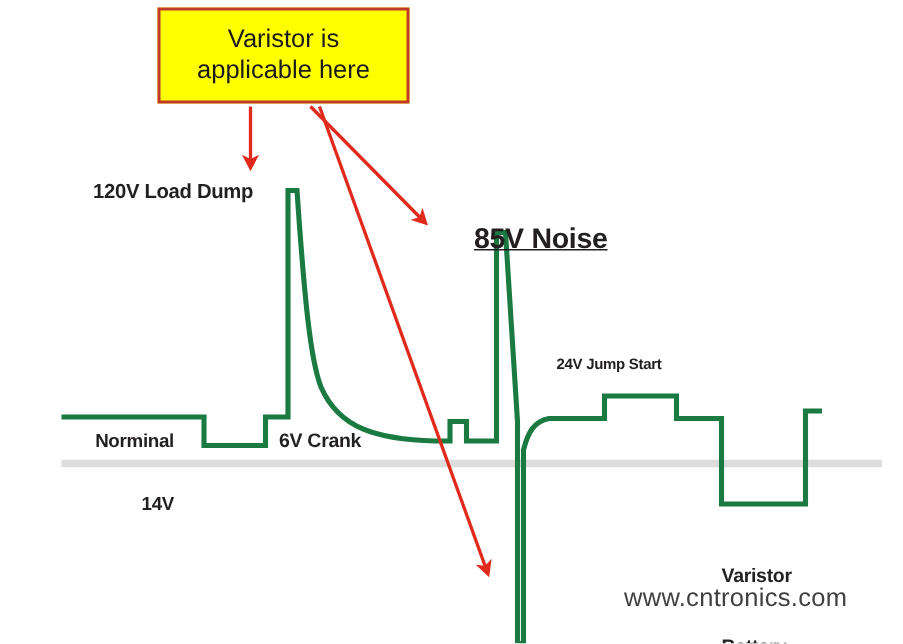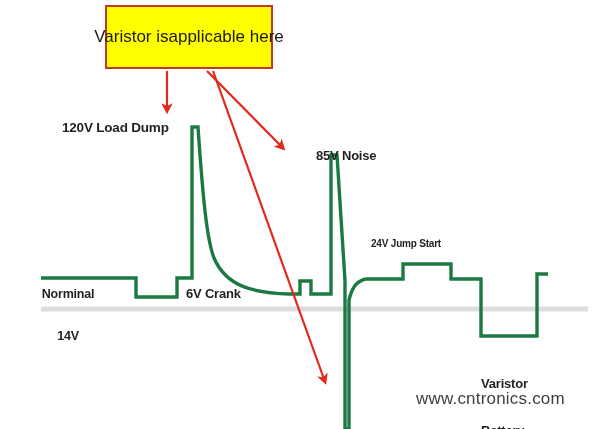--- a/index.html
+++ b/index.html
@@ -27,37 +27,37 @@
   .lbl {
     position: absolute;
     font-family: "Liberation Sans", sans-serif;
     font-weight: bold;
     color: #231f20;
     white-space: pre;
     line-height: 1.12;
     letter-spacing: -0.2px;
   }
   #lbl-load-dump  { left: 62px;  top: 120px; font-size: 13.5px; }
-  #lbl-nominal    { left: 32px;  top: 259px; font-size: 12.5px; text-align: center; width: 72px;}
+  #lbl-nominal    { left: 44px;  top: 259px; font-size: 12.5px; text-align: right; width: 72px;}
   #lbl-crank      { left: 186px; top: 287px; font-size: 13px; }
-  #lbl-noise      { left: 316px; top: 149px; font-size: 13px; }
+  #lbl-noise      { left: 316px; top: 149px; font-size: 19px; text-decoration: underline; }
   #lbl-jump       { left: 371px; top: 238px; font-size: 10px; }
   #lbl-reverse    { left: 481px; top: 344px; font-size: 13px; line-height: 1.22;}
 
   #callout {
     position: absolute;
     left: 105px;
     top: 5px;
     width: 168px;
     height: 64px;
     background: #ffff00;
     border: 2.5px solid #c0392b;
     box-sizing: border-box;
     display: flex;
-    flex-direction: row;
+    flex-direction: column;
     align-items: center;
     justify-content: center;
   }
   #callout .cl {
     font-family: "Liberation Sans", sans-serif;
     font-size: 17px;
     color: #1a1a1a;
     line-height: 1.22;
     white-space: pre;
   }

